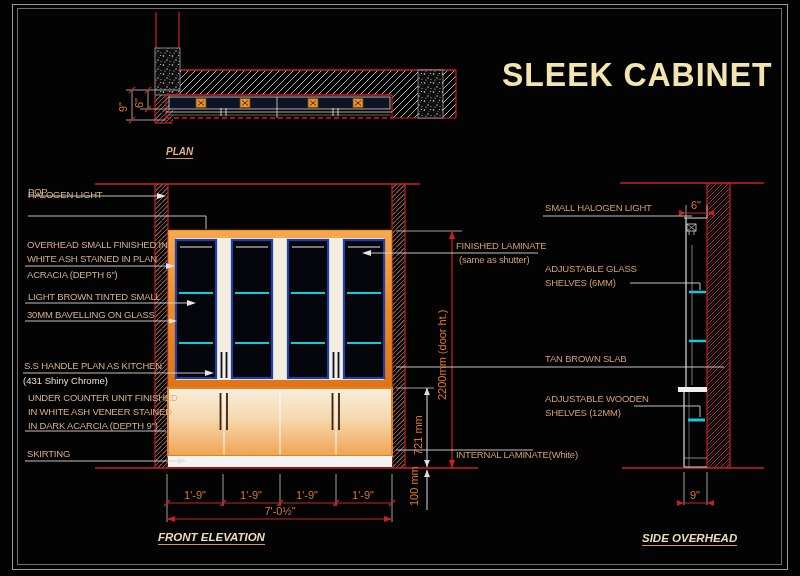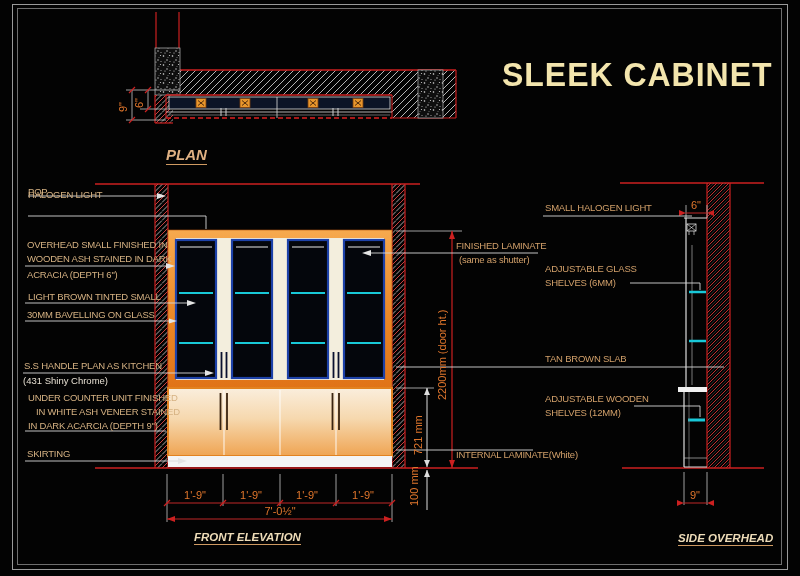--- a/index.html
+++ b/index.html
@@ -9,22 +9,22 @@
   .f1{left:12px;top:4px;width:774px;height:564px;border:1px solid #9a9a9a;}
   .f2{left:17px;top:8px;width:763px;height:555px;border:1px solid #6e6e6e;}
   svg{position:absolute;left:0;top:0;}
   .t{position:absolute;white-space:nowrap;}
   .co{font-size:9.5px;color:#d6b283;letter-spacing:-0.2px;}
   .cor{font-size:9.5px;color:#d2a06a;letter-spacing:-0.2px;}
   .chrome{font-size:9.5px;color:#e6dfd2;}
   .dim{font-size:11px;color:#e0762c;text-align:center;}
   .vdim{font-size:11px;color:#e0762c;transform:rotate(-90deg);transform-origin:0 0;}
   .viewlbl{font-size:11.5px;font-weight:bold;font-style:italic;color:#eedcb8;
-           border-bottom:1px solid #cf9a62;padding-bottom:1px;margin-left:36px;}
-  .planlbl{font-size:15px;font-weight:bold;font-style:italic;color:#dfb183;
+           border-bottom:1px solid #cf9a62;padding-bottom:1px;}
+  .planlbl{font-size:10px;font-weight:bold;font-style:italic;color:#dfb183;
            border-bottom:1px solid #cf9a62;padding-bottom:1px;}
   .title{font-size:33px;font-weight:bold;color:#f3e5ad;letter-spacing:1px;transform:scaleX(.97);transform-origin:0 0;}
   .wm{font-size:25px;font-weight:bold;color:#6f6f6f;letter-spacing:1.5px;opacity:.92;
       text-shadow:1px 1px 0 #1a1a1a, -1px -1px 0 rgba(190,190,190,.25);}
 </style>
 </head>
 <body>
 
 <div id="stage">
 
@@ -217,28 +217,28 @@
 
   <div class="t title" style="left:502px;top:56px">SLEEK CABINET</div>
 
   <div class="t planlbl" style="left:166px;top:146px">PLAN</div>
   <div class="t vdim" style="left:117px;top:112px">9"</div>
   <div class="t vdim" style="left:133px;top:108px">6"</div>
 
   <div class="t co" style="left:28px;top:186px">POP</div>
   <div class="t co" style="left:28px;top:189px">HALOGEN LIGHT</div>
   <div class="t co" style="left:27px;top:239px">OVERHEAD SMALL FINISHED IN</div>
-  <div class="t co" style="left:27px;top:253px">WOODEN ASH STAINED IN DARK</div>
+  <div class="t co" style="left:27px;top:253px">WHITE ASH STAINED IN PLAN</div>
   <div class="t co" style="left:27px;top:269px">ACRACIA (DEPTH 6")</div>
   <div class="t co" style="left:28px;top:291px">LIGHT BROWN TINTED SMALL</div>
   <div class="t co" style="left:27px;top:309px">30MM BAVELLING ON GLASS</div>
   <div class="t co" style="left:24px;top:360px">S.S HANDLE PLAN AS KITCHEN</div>
   <div class="t chrome" style="left:23px;top:375px">(431 Shiny Chrome)</div>
   <div class="t co" style="left:28px;top:392px">UNDER COUNTER UNIT FINISHED</div>
-  <div class="t co" style="left:36px;top:406px">IN WHITE ASH VENEER STAINED</div>
+  <div class="t co" style="left:28px;top:406px">IN WHITE ASH VENEER STAINED</div>
   <div class="t co" style="left:28px;top:420px">IN DARK ACARCIA (DEPTH 9")</div>
   <div class="t co" style="left:27px;top:448px">SKIRTING</div>
 
   <div class="t cor" style="left:545px;top:202px">SMALL HALOGEN LIGHT</div>
   <div class="t cor" style="left:456px;top:240px">FINISHED LAMINATE</div>
   <div class="t cor" style="left:459px;top:254px">(same as shutter)</div>
   <div class="t cor" style="left:545px;top:263px">ADJUSTABLE GLASS</div>
   <div class="t cor" style="left:545px;top:277px">SHELVES (6MM)</div>
   <div class="t cor" style="left:545px;top:353px">TAN BROWN SLAB</div>
   <div class="t cor" style="left:545px;top:393px">ADJUSTABLE WOODEN</div>

